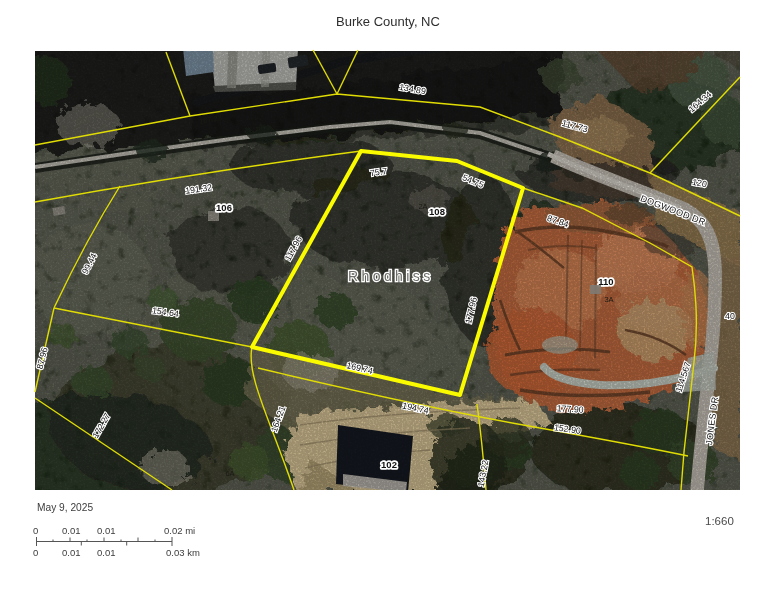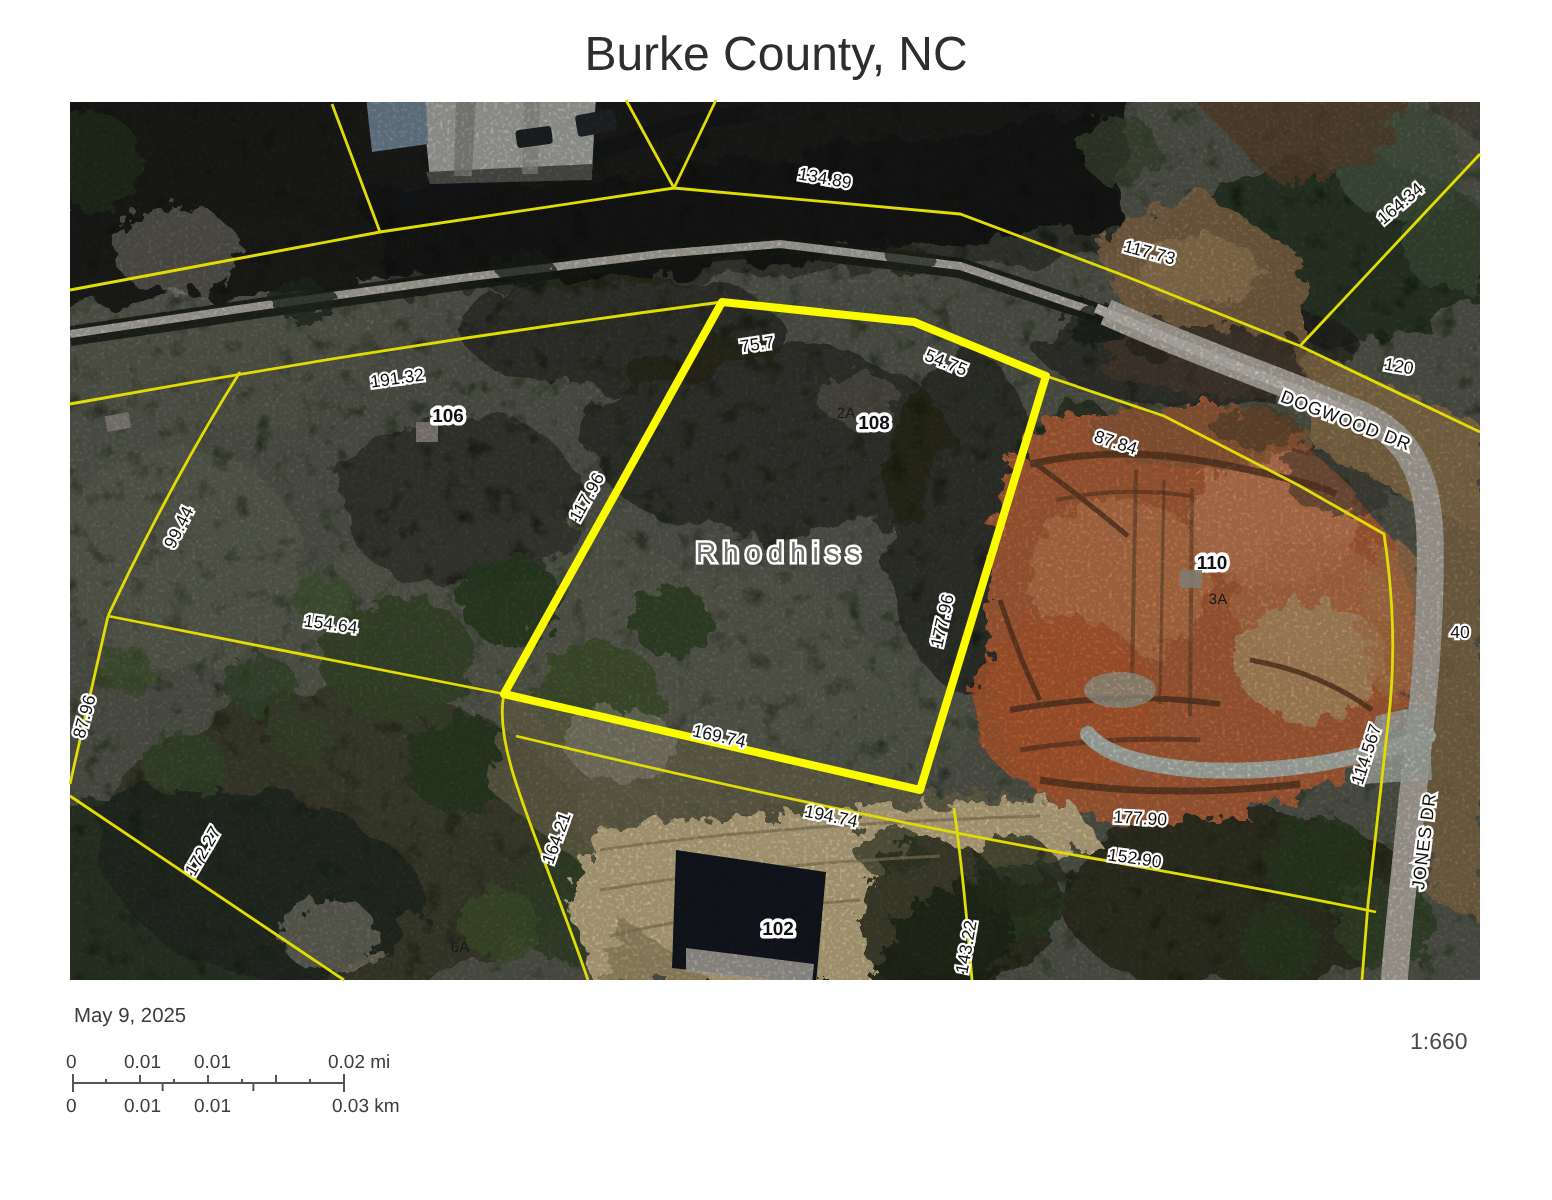--- a/index.html
+++ b/index.html
@@ -1,17 +1,17 @@
 <!DOCTYPE html>
 <html><head>
 <meta charset="utf-8">
 <style>
   html,body{margin:0;padding:0;background:#ffffff;width:776px;height:600px;overflow:hidden;}
   body{font-family:"Liberation Sans",sans-serif;position:relative;}
-  #title{position:absolute;left:0;top:14px;width:776px;text-align:center;font-size:24px;color:#2e2e2e;}
+  #title{position:absolute;left:0;top:14px;width:776px;text-align:center;font-size:13px;color:#2e2e2e;}
   svg{position:absolute;left:0;top:0;}
 </style>
 </head>
 <body>
 
 <div id="title">Burke County, NC</div>
 <svg width="776" height="600" viewBox="0 0 776 600">
 <defs>
   <clipPath id="mapclip">
         <rect x="35" y="51" width="705" height="439"></rect>

